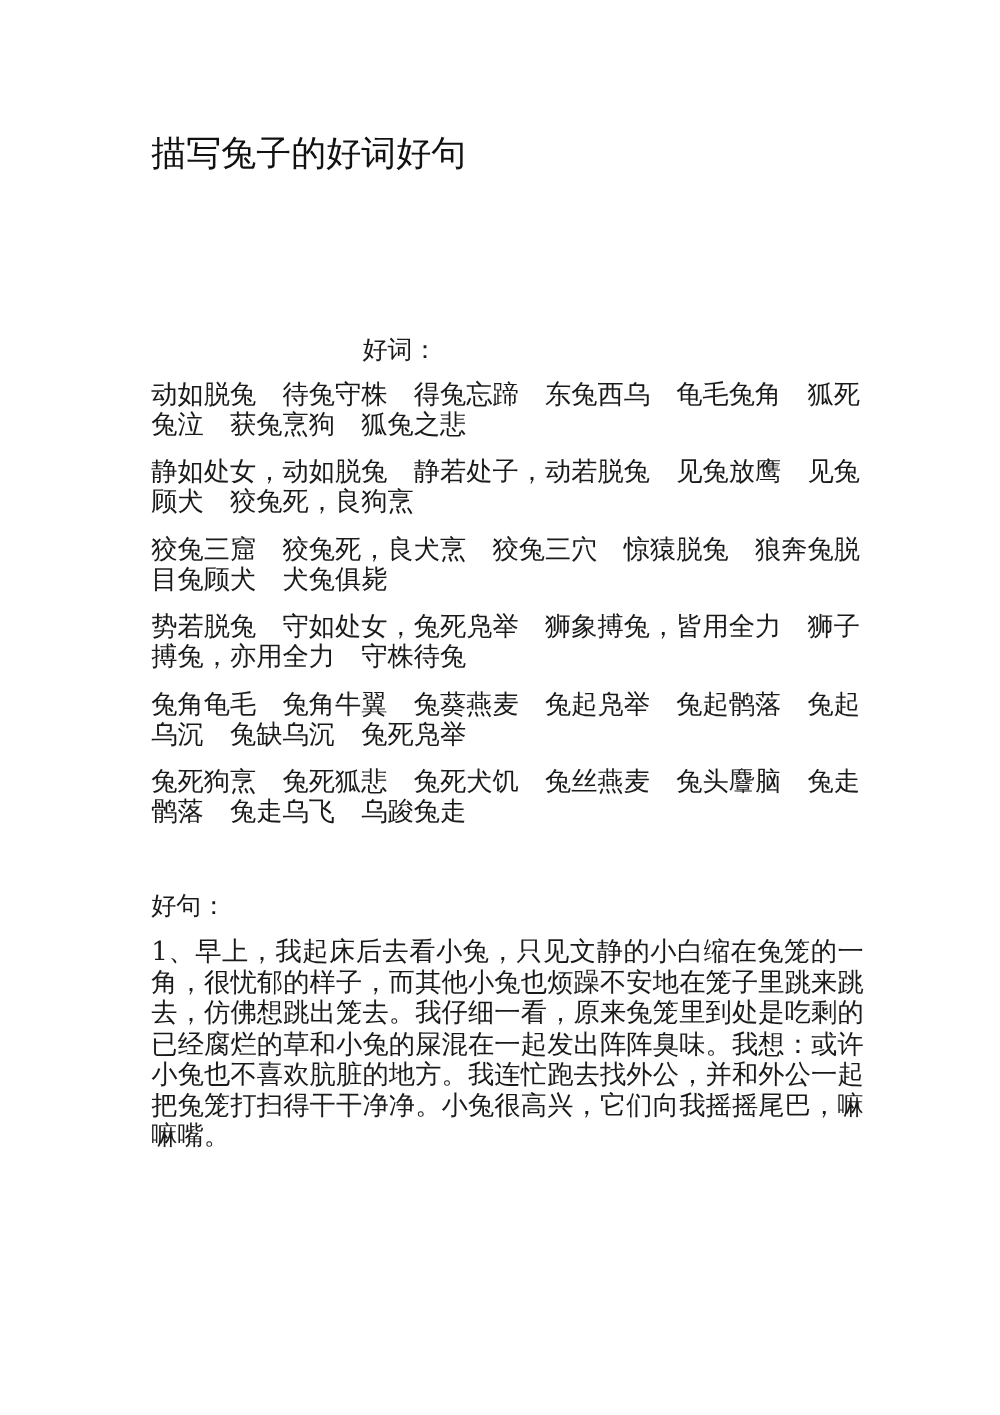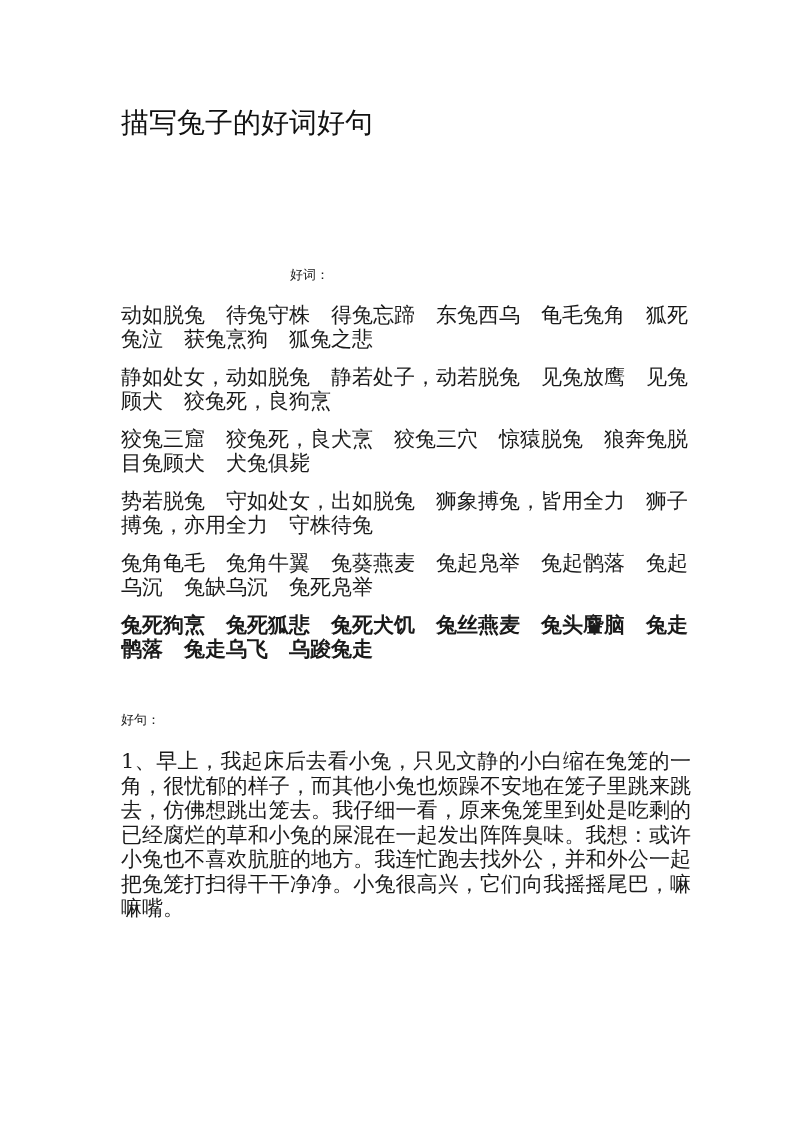--- a/index.html
+++ b/index.html
@@ -1,36 +1,36 @@
 <!DOCTYPE html>
 <html><head>
 <meta charset="utf-8">
 <style>
   html, body { margin:0; padding:0; background:#ffffff; }
   body { width:800px; height:1132px; position:relative; overflow:hidden;
          font-family:"DejaVu Serif","Liberation Serif",serif; color:#1a1a1a; }
   .page { position:absolute; left:0; top:0; width:800px; height:1132px; }
   .title { position:absolute; left:121px; top:104px; font-family:"DejaVu Sans","Liberation Sans",sans-serif;
            font-size:28px; color:#111; letter-spacing:0px; margin:0; font-weight:normal; }
-  .section-label { position:absolute; font-size:13px;text-align:right; }
+  .section-label { position:absolute; font-size:20px;text-align:right; }
   .para { position:absolute; left:121px; width:570px; font-size:21px; line-height:24px; margin:0; }
   .words { word-spacing:0; }
   .sent { text-align:justify; line-height:24.5px; }
 </style>
 </head>
 <body>
 
 <div class="page">
   <h1 class="title">描写兔子的好词好句</h1>
 
   <div class="section-label" style="left:290px; top:266px;">好词：</div>
 
   <p class="para words" style="top:303px;">动如脱兔　待兔守株　得兔忘蹄　东兔西乌　龟毛兔角　狐死兔泣　获兔烹狗　狐兔之悲</p>
   <p class="para words" style="top:427px;">狡兔三窟　狡兔死，良犬烹　狡兔三穴　惊猿脱兔　狼奔兔脱　目兔顾犬　犬兔俱毙</p>
   <p class="para words" style="top:365px;">静如处女，动如脱兔　静若处子，动若脱兔　见兔放鹰　见兔顾犬　狡兔死，良狗烹</p>
-  <p class="para words" style="top:489px;">势若脱兔　守如处女，出如脱兔　狮象搏兔，皆用全力　狮子搏兔，亦用全力　守株待兔</p>
+  <p class="para words" style="top:489px;">势若脱兔　守如处女，兔死凫举　狮象搏兔，皆用全力　狮子搏兔，亦用全力　守株待兔</p>
   <p class="para words" style="top:551px;">兔角龟毛　兔角牛翼　兔葵燕麦　兔起凫举　兔起鹘落　兔起乌沉　兔缺乌沉　兔死凫举</p>
-  <p class="para words" style="top:613px;font-weight:bold;">兔死狗烹　兔死狐悲　兔死犬饥　兔丝燕麦　兔头麞脑　兔走鹘落　兔走乌飞　乌踆兔走</p>
+  <p class="para words" style="top:613px;">兔死狗烹　兔死狐悲　兔死犬饥　兔丝燕麦　兔头麞脑　兔走鹘落　兔走乌飞　乌踆兔走</p>
 
   <div class="section-label" style="left:121px; top:711px;">好句：</div>
 
   <p class="para sent" style="top:749px;">1、早上，我起床后去看小兔，只见文静的小白缩在兔笼的一角，很忧郁的样子，而其他小兔也烦躁不安地在笼子里跳来跳去，仿佛想跳出笼去。我仔细一看，原来兔笼里到处是吃剩的已经腐烂的草和小兔的屎混在一起发出阵阵臭味。我想：或许小兔也不喜欢肮脏的地方。我连忙跑去找外公，并和外公一起把兔笼打扫得干干净净。小兔很高兴，它们向我摇摇尾巴，嘛嘛嘴。</p>
 </div>
 
 </body></html>

